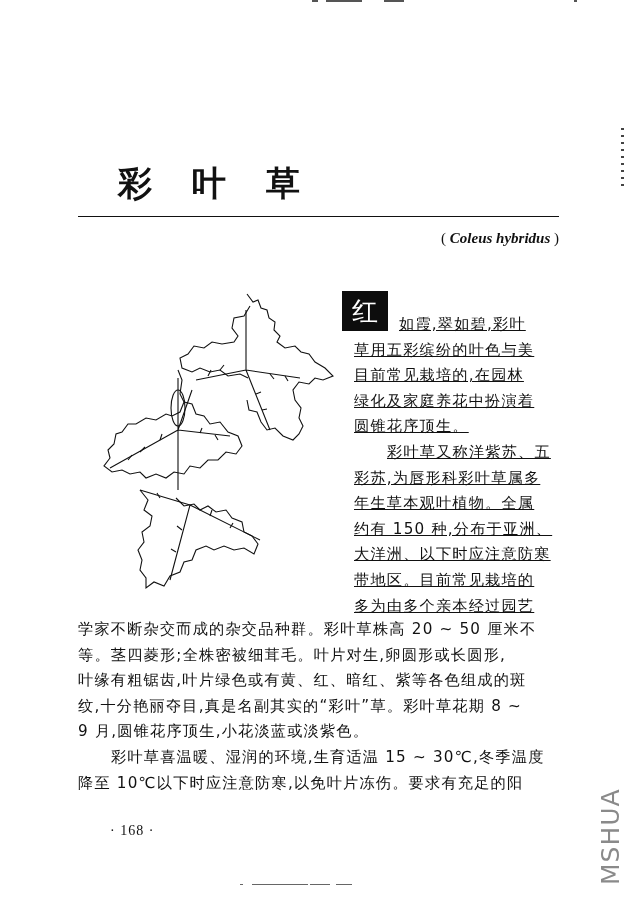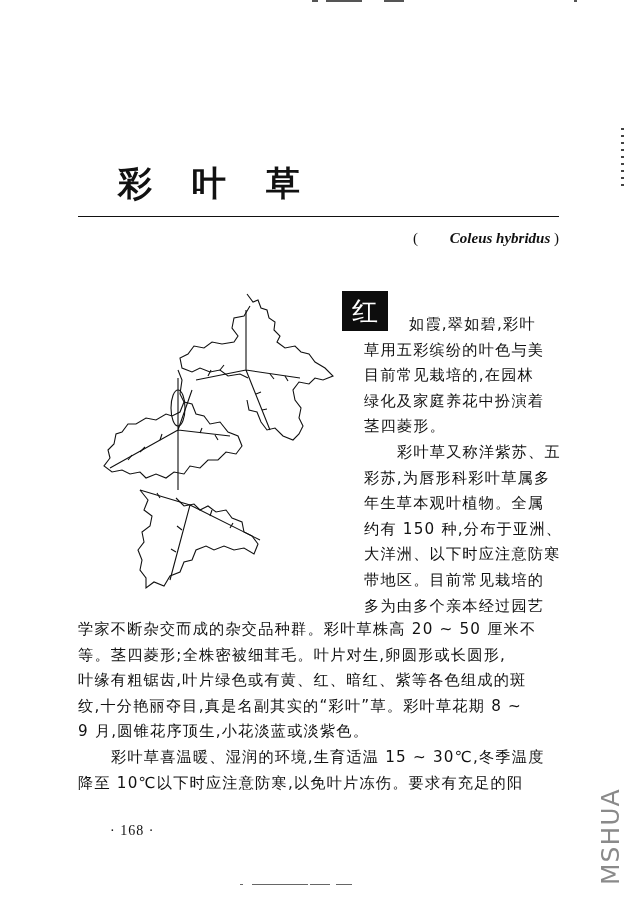--- a/index.html
+++ b/index.html
@@ -11,27 +11,27 @@
   .scan-mark-bottom span { position: absolute; top: 0; height: 1px; background: #666; }
   .side-mark { position: absolute; left: 621px; top: 128px; width: 3px; height: 60px;
                background: repeating-linear-gradient(to bottom, #444 0 2px, transparent 2px 7px); }
 
   .title { position: absolute; left: 118px; top: 163px; font-size: 34px; font-weight: bold;
            letter-spacing: 40px; font-family: "DejaVu Serif", serif; line-height: 40px; text-align: right; }
   .title-rule { position: absolute; left: 78px; top: 216px; width: 481px; height: 0;
                 border-top: 1.6px solid #111; }
   .latin { position: absolute; right: 78px; top: 230px; font-size: 15px;
            font-family: "Liberation Serif", serif; }
-  .latin i { font-weight: bold; font-style: italic; margin-left: 28px; }
+  .latin i { font-weight: bold; font-style: italic; }
 
   .illustration { position: absolute; left: 100px; top: 290px; width: 240px; height: 310px; }
 
   .text { font-size: 15.2px; line-height: 25.6px; letter-spacing: 1.2px;
           font-family: "DejaVu Sans", "Liberation Sans", sans-serif; }
-  .col-right { position: absolute; left: 364px; top: 312px; width: 208px; }
+  .col-right { position: absolute; left: 354px; top: 312px; width: 208px; text-decoration: underline; }
   .dropcap { position: absolute; left: 342px; top: 291px; width: 46px; height: 40px;
              background: #0d0d0d; color: #fff; font-size: 26px; line-height: 40px;
              text-align: center; font-family: "DejaVu Sans", sans-serif; }
   .line { white-space: nowrap; display: block; height: 25.6px; }
   .indent1 { padding-left: 45px; }
   .full { position: absolute; left: 78px; top: 617px; width: 490px; }
   .full .indent { padding-left: 33px; }
   .page-num { position: absolute; left: 110px; top: 823px; font-size: 14px;
               font-family: "Liberation Serif", serif; letter-spacing: 1px; }
   .watermark { position: absolute; left: 596px; top: 885px; transform-origin: 0 0;
@@ -69,21 +69,21 @@
   <path d="M90 215 L70 290 M90 215 L160 250 M90 215 L40 200"></path>
   <path d="M82 240 l-5 -4 M76 262 l-5 -3 M110 226 l2 -6 M130 238 l3 -5 M60 208 l-3 -5"></path>
 </svg>
 
 <div class="dropcap">红</div>
 <div class="col-right text">
   <span class="line indent1">如霞,翠如碧,彩叶</span>
   <span class="line">草用五彩缤纷的叶色与美</span>
   <span class="line">目前常见栽培的,在园林</span>
   <span class="line">绿化及家庭养花中扮演着</span>
-  <span class="line">茎四菱形。</span>
+  <span class="line">圆锥花序顶生。</span>
   <span class="line" style="padding-left:33px">彩叶草又称洋紫苏、五</span>
   <span class="line">彩苏,为唇形科彩叶草属多</span>
   <span class="line">年生草本观叶植物。全属</span>
   <span class="line">约有 150 种,分布于亚洲、</span>
   <span class="line">大洋洲、以下时应注意防寒</span>
   <span class="line">带地区。目前常见栽培的</span>
   <span class="line">多为由多个亲本经过园艺</span>
 </div>
 
 <div class="full text" style="top:617px">

